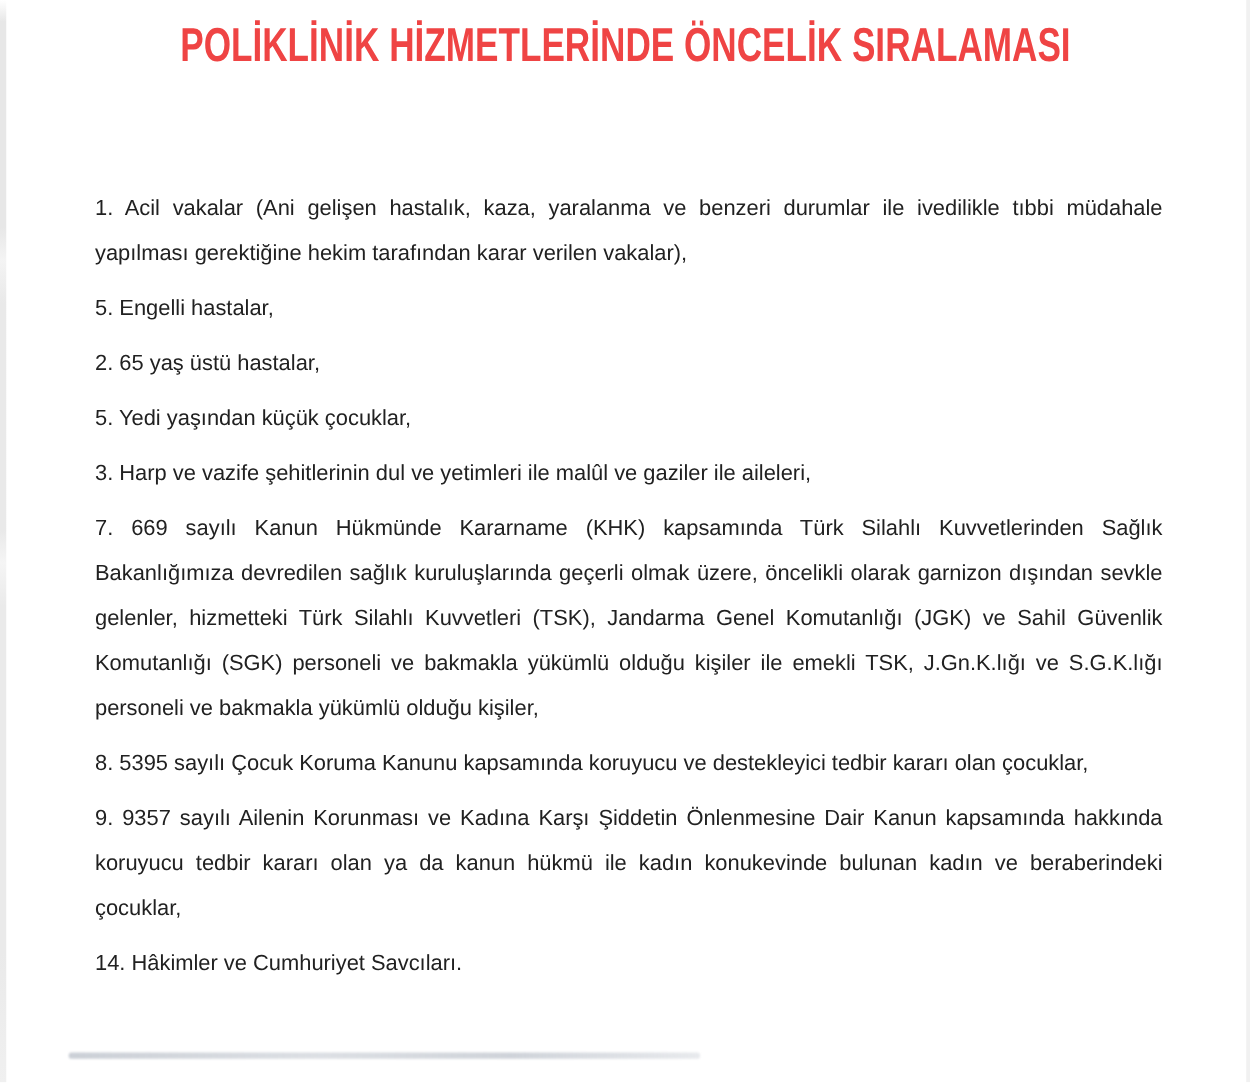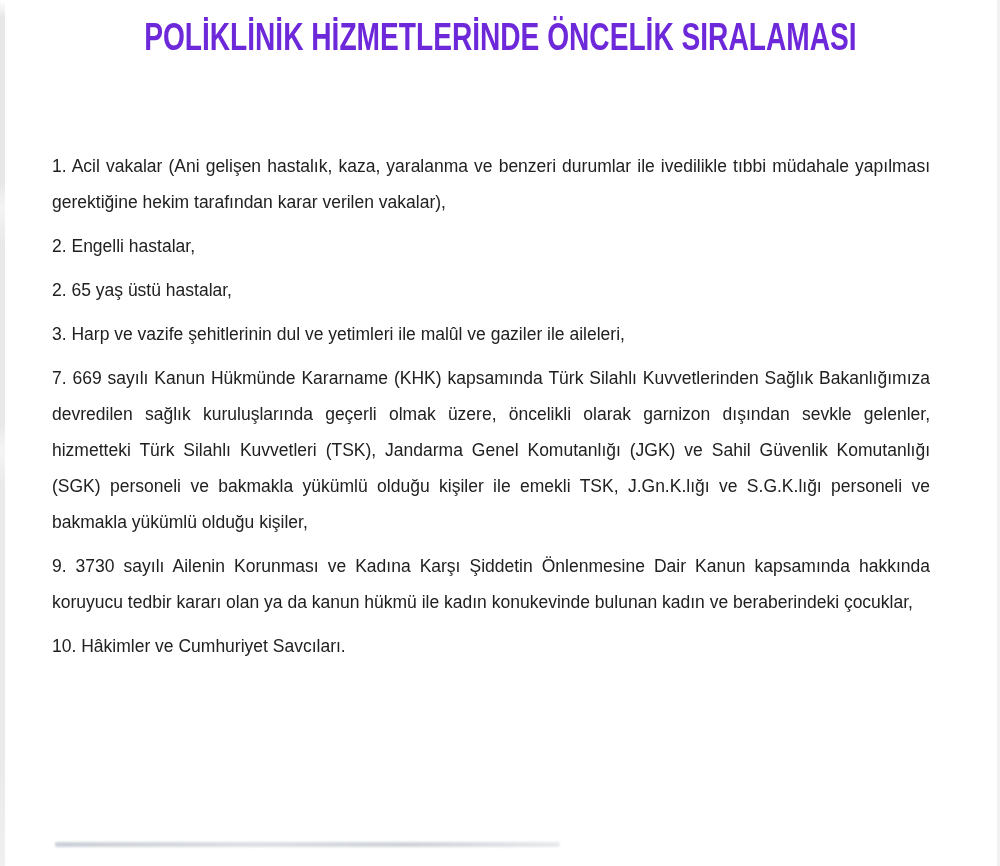--- a/index.html
+++ b/index.html
@@ -43,21 +43,21 @@
     letter-spacing: 0px;
     white-space: nowrap;
   }
   .doc-title .squeeze {
     display: inline-block;
     transform: scaleX(0.74);
     transform-origin: 50% 50%;
   }
   .doc-body {
     margin-top: 88px;
-    padding: 0 70px 0 52px;
+    padding: 0 70px 0 76px;
     font-size: 17.5px;
     line-height: 36px;
     text-align: justify;
   }
   .doc-body p {
     margin: 0 0 8px 0;
   }
   .cutoff-artifact {
     position: absolute;
     left: 55px;
@@ -72,29 +72,31 @@
   }
 </style>
 </head>
 <body>
 
 <div class="page">
 
   <div class="edge-left"></div>
   <div class="edge-right"></div>
 
-  <h1 class="doc-title" style="color: #6d28d9;">
+  <h1 class="doc-title" style="color: #ef4444;">
     <span class="squeeze">POLİKLİNİK HİZMETLERİNDE ÖNCELİK SIRALAMASI</span>
   </h1>
 
   <div class="doc-body" style="color: rgb(33, 33, 33);">
     <p>1. Acil vakalar (Ani gelişen hastalık, kaza, yaralanma ve benzeri durumlar ile ivedilikle tıbbi müdahale yapılması gerektiğine hekim tarafından karar verilen vakalar),</p>
-    <p>2. Engelli hastalar,</p>
+    <p>5. Engelli hastalar,</p>
     <p>2. 65 yaş üstü hastalar,</p>
+    <p>5. Yedi yaşından küçük çocuklar,</p>
     <p>3. Harp ve vazife şehitlerinin dul ve yetimleri ile malûl ve gaziler ile aileleri,</p>
     <p>7. 669 sayılı Kanun Hükmünde Kararname (KHK) kapsamında Türk Silahlı Kuvvetlerinden Sağlık Bakanlığımıza devredilen sağlık kuruluşlarında geçerli olmak üzere, öncelikli olarak garnizon dışından sevkle gelenler, hizmetteki Türk Silahlı Kuvvetleri (TSK), Jandarma Genel Komutanlığı (JGK) ve Sahil Güvenlik Komutanlığı (SGK) personeli ve bakmakla yükümlü olduğu kişiler ile emekli TSK, J.Gn.K.lığı ve S.G.K.lığı personeli ve bakmakla yükümlü olduğu kişiler,</p>
-    <p>9. 3730 sayılı Ailenin Korunması ve Kadına Karşı Şiddetin Önlenmesine Dair Kanun kapsamında hakkında koruyucu tedbir kararı olan ya da kanun hükmü ile kadın konukevinde bulunan kadın ve beraberindeki çocuklar,</p>
-    <p>10. Hâkimler ve Cumhuriyet Savcıları.</p>
+    <p>8. 5395 sayılı Çocuk Koruma Kanunu kapsamında koruyucu ve destekleyici tedbir kararı olan çocuklar,</p>
+    <p>9. 9357 sayılı Ailenin Korunması ve Kadına Karşı Şiddetin Önlenmesine Dair Kanun kapsamında hakkında koruyucu tedbir kararı olan ya da kanun hükmü ile kadın konukevinde bulunan kadın ve beraberindeki çocuklar,</p>
+    <p>14. Hâkimler ve Cumhuriyet Savcıları.</p>
   </div>
 
   <div class="cutoff-artifact"></div>
 
 </div>
 
 </body></html>

